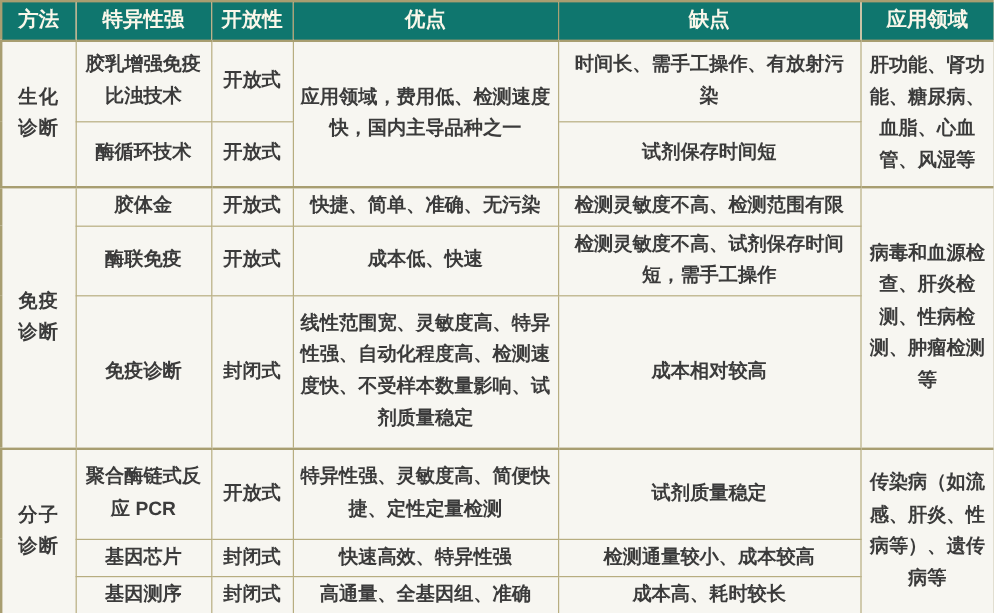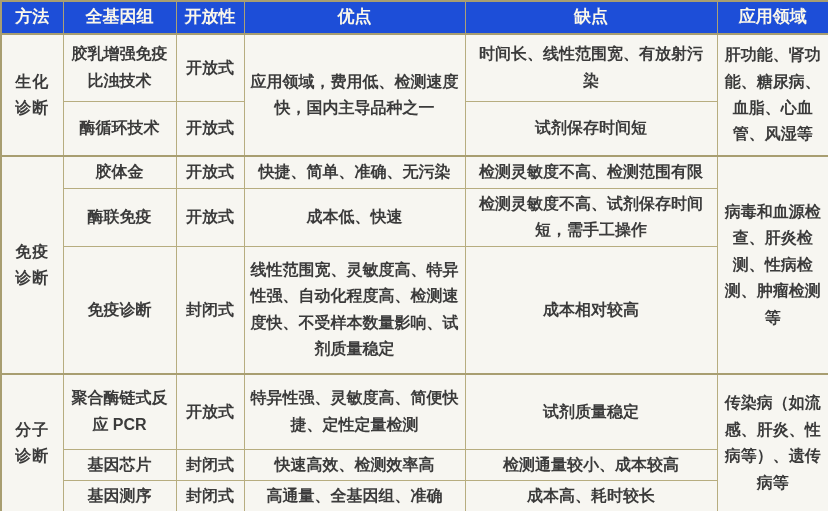--- a/index.html
+++ b/index.html
@@ -27,21 +27,21 @@
     text-align: center;
     vertical-align: middle;
     font-weight: bold;
     color: #3b3b3b;
     font-size: 16px;
     line-height: 1.65;
     padding: 2px 6px;
     overflow: hidden;
   }
   table.diag th {
-    background: #1d4ed8;
+    background: #0f766e;
     color: #faf7ea;
     font-size: 17px;
     line-height: 1.2;
     padding: 4px 2px;
     border-color: #aba174;
   }
   td.method-cell {
     font-size: 17px;
     letter-spacing: 1px;
   }
@@ -66,33 +66,33 @@
       <col style="width:62px">
       <col style="width:113px">
       <col style="width:68px">
       <col style="width:221px">
       <col style="width:252px">
       <col style="width:112px">
     </colgroup>
     <tbody>
       <tr class="rh-head">
         <th>方法</th>
-        <th>全基因组</th>
+        <th>特异性强</th>
         <th>开放性</th>
         <th>优点</th>
         <th>缺点</th>
         <th>应用领域</th>
       </tr>
 
       <tr class="rh-1 section-top">
         <td class="method-cell" rowspan="2">生化诊断</td>
         <td>胶乳增强免疫比浊技术</td>
         <td>开放式</td>
         <td rowspan="2">应用领域，费用低、检测速度快，国内主导品种之一</td>
-        <td>时间长、线性范围宽、有放射污染</td>
+        <td>时间长、需手工操作、有放射污染</td>
         <td rowspan="2">肝功能、肾功能、糖尿病、血脂、心血管、风湿等</td>
       </tr>
       <tr class="rh-2">
         <td>酶循环技术</td>
         <td>开放式</td>
         <td>试剂保存时间短</td>
       </tr>
 
       <tr class="rh-3 section-top">
         <td class="method-cell" rowspan="3">免疫诊断</td>
@@ -119,21 +119,21 @@
         <td class="method-cell" rowspan="3">分子诊断</td>
         <td>聚合酶链式反应 PCR</td>
         <td>开放式</td>
         <td>特异性强、灵敏度高、简便快捷、定性定量检测</td>
         <td>试剂质量稳定</td>
         <td rowspan="3">传染病（如流感、肝炎、性病等）、遗传病等</td>
       </tr>
       <tr class="rh-7">
         <td>基因芯片</td>
         <td>封闭式</td>
-        <td>快速高效、检测效率高</td>
+        <td>快速高效、特异性强</td>
         <td>检测通量较小、成本较高</td>
       </tr>
       <tr class="rh-8">
         <td>基因测序</td>
         <td>封闭式</td>
         <td>高通量、全基因组、准确</td>
         <td>成本高、耗时较长</td>
       </tr>
     </tbody>
   </table>

